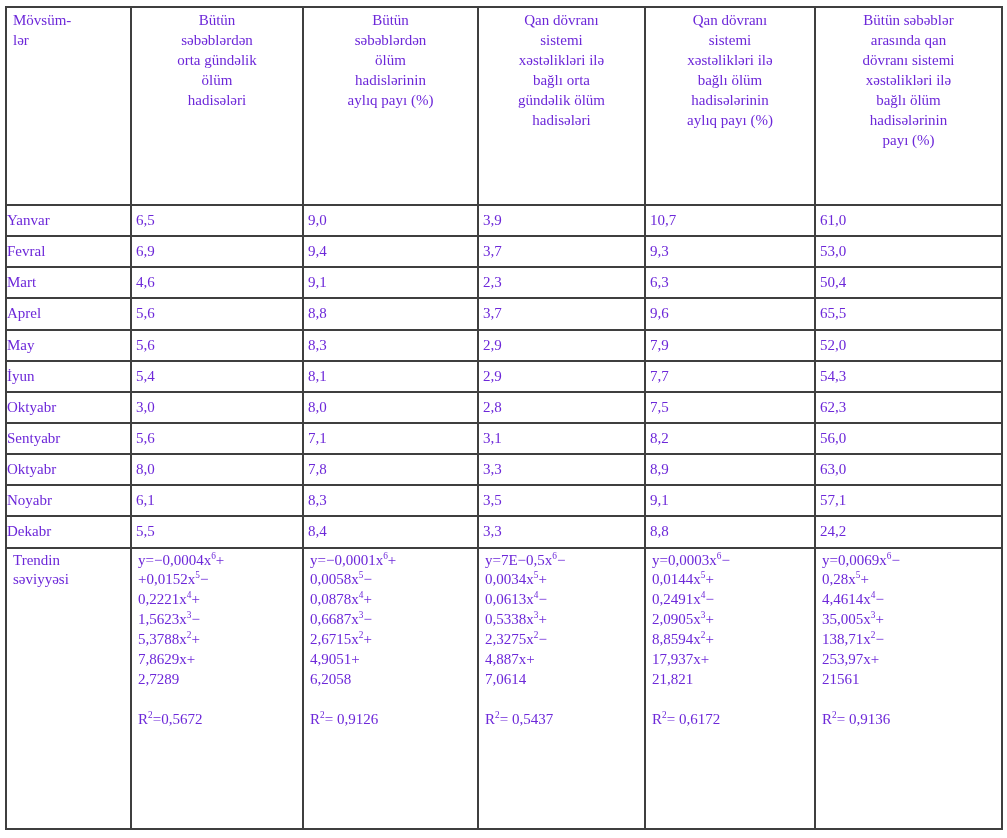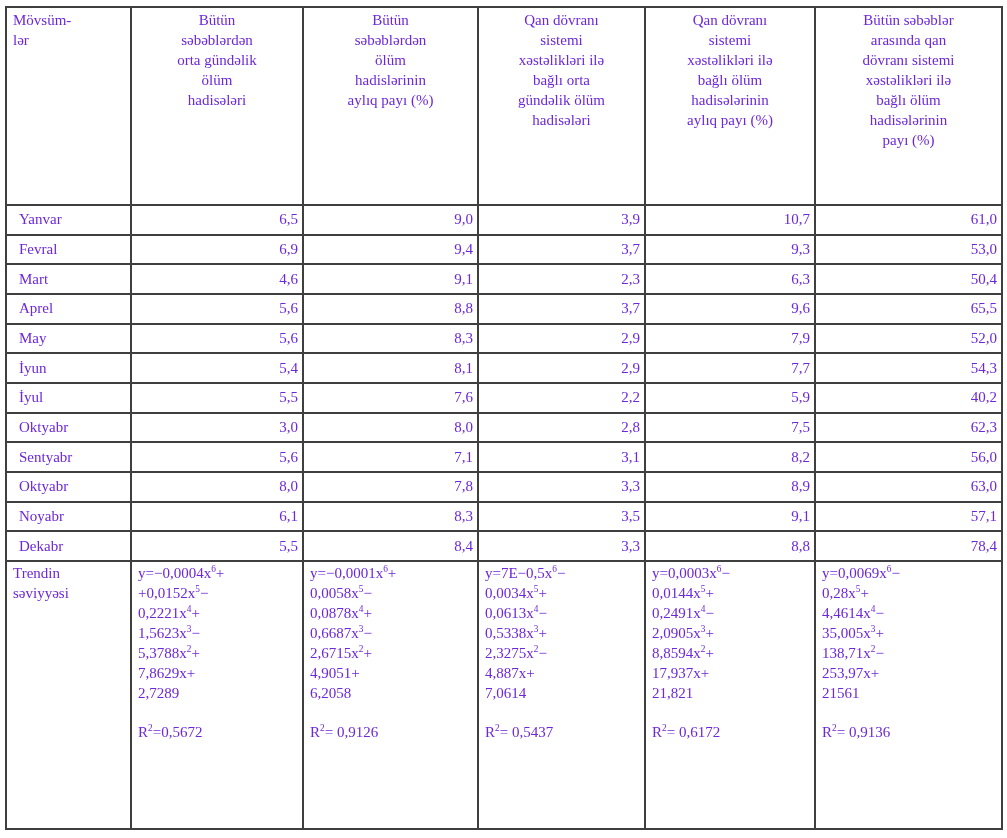--- a/index.html
+++ b/index.html
@@ -50,25 +50,25 @@
     text-align: left;
     padding-left: 6px;
   }
   tr.data-row td {
     height: 26px;
     line-height: 25px;
     white-space: nowrap;
   }
   tr.data-row td.month {
     text-align: left;
-    padding-left: 12px;
+    padding-left: 0;
     margin-left: 8px;
   }
   tr.data-row td.val {
-    text-align: right;
+    text-align: left;
   }
   tr.trend-row td {
     vertical-align: top;
     text-align: left;
     line-height: 1.33;
     height: 262px;
     padding-top: 2px;
     padding-left: 6px;
   }
   sup {
@@ -143,28 +143,20 @@
         </tr>
         <tr class="data-row">
           <td class="month">İyun</td>
           <td class="val">5,4</td>
           <td class="val">8,1</td>
           <td class="val">2,9</td>
           <td class="val">7,7</td>
           <td class="val">54,3</td>
         </tr>
         <tr class="data-row">
-          <td class="month">İyul</td>
-          <td class="val">5,5</td>
-          <td class="val">7,6</td>
-          <td class="val">2,2</td>
-          <td class="val">5,9</td>
-          <td class="val">40,2</td>
-        </tr>
-        <tr class="data-row">
           <td class="month">Oktyabr</td>
           <td class="val">3,0</td>
           <td class="val">8,0</td>
           <td class="val">2,8</td>
           <td class="val">7,5</td>
           <td class="val">62,3</td>
         </tr>
         <tr class="data-row">
           <td class="month">Sentyabr</td>
           <td class="val">5,6</td>
@@ -188,21 +180,21 @@
           <td class="val">3,5</td>
           <td class="val">9,1</td>
           <td class="val">57,1</td>
         </tr>
         <tr class="data-row">
           <td class="month">Dekabr</td>
           <td class="val">5,5</td>
           <td class="val">8,4</td>
           <td class="val">3,3</td>
           <td class="val">8,8</td>
-          <td class="val">78,4</td>
+          <td class="val">24,2</td>
         </tr>
         <tr class="trend-row">
           <td>Trendin<br>səviyyəsi</td>
           <td><span>y=−0,0004x<sup>6</sup>+<br>+0,0152x<sup>5</sup>−<br>0,2221x<sup>4</sup>+<br>1,5623x<sup>3</sup>−<br>5,3788x<sup>2</sup>+<br>7,8629x+<br>2,7289</span><br><br><span>R<sup>2</sup>=0,5672</span></td>
           <td><span>y=−0,0001x<sup>6</sup>+<br>0,0058x<sup>5</sup>−<br>0,0878x<sup>4</sup>+<br>0,6687x<sup>3</sup>−<br>2,6715x<sup>2</sup>+<br>4,9051+<br>6,2058</span><br><br><span>R<sup>2</sup>= 0,9126</span></td>
           <td><span>y=7E−0,5x<sup>6</sup>−<br>0,0034x<sup>5</sup>+<br>0,0613x<sup>4</sup>−<br>0,5338x<sup>3</sup>+<br>2,3275x<sup>2</sup>−<br>4,887x+<br>7,0614</span><br><br><span>R<sup>2</sup>= 0,5437</span></td>
           <td><span>y=0,0003x<sup>6</sup>−<br>0,0144x<sup>5</sup>+<br>0,2491x<sup>4</sup>−<br>2,0905x<sup>3</sup>+<br>8,8594x<sup>2</sup>+<br>17,937x+<br>21,821</span><br><br><span>R<sup>2</sup>= 0,6172</span></td>
           <td><span>y=0,0069x<sup>6</sup>−<br>0,28x<sup>5</sup>+<br>4,4614x<sup>4</sup>−<br>35,005x<sup>3</sup>+<br>138,71x<sup>2</sup>−<br>253,97x+<br>21561</span><br><br><span>R<sup>2</sup>= 0,9136</span></td>
         </tr>
       </tbody>

